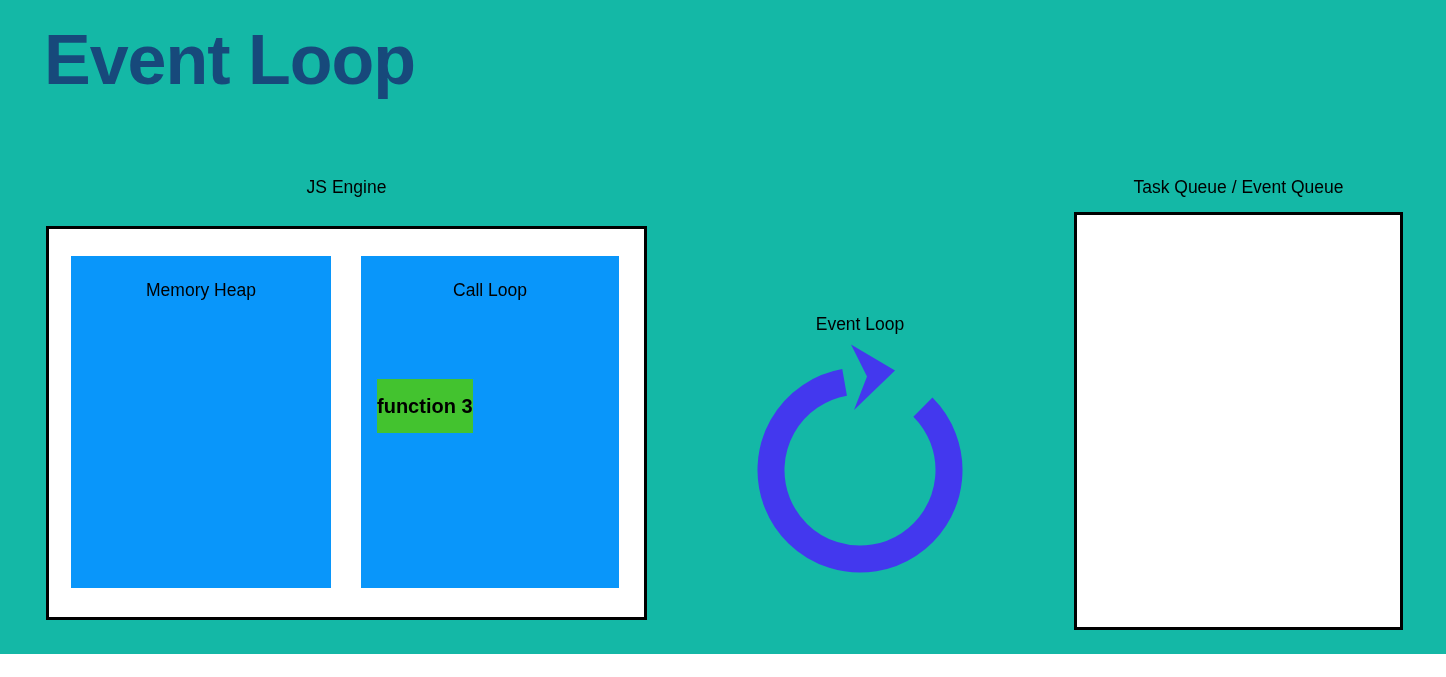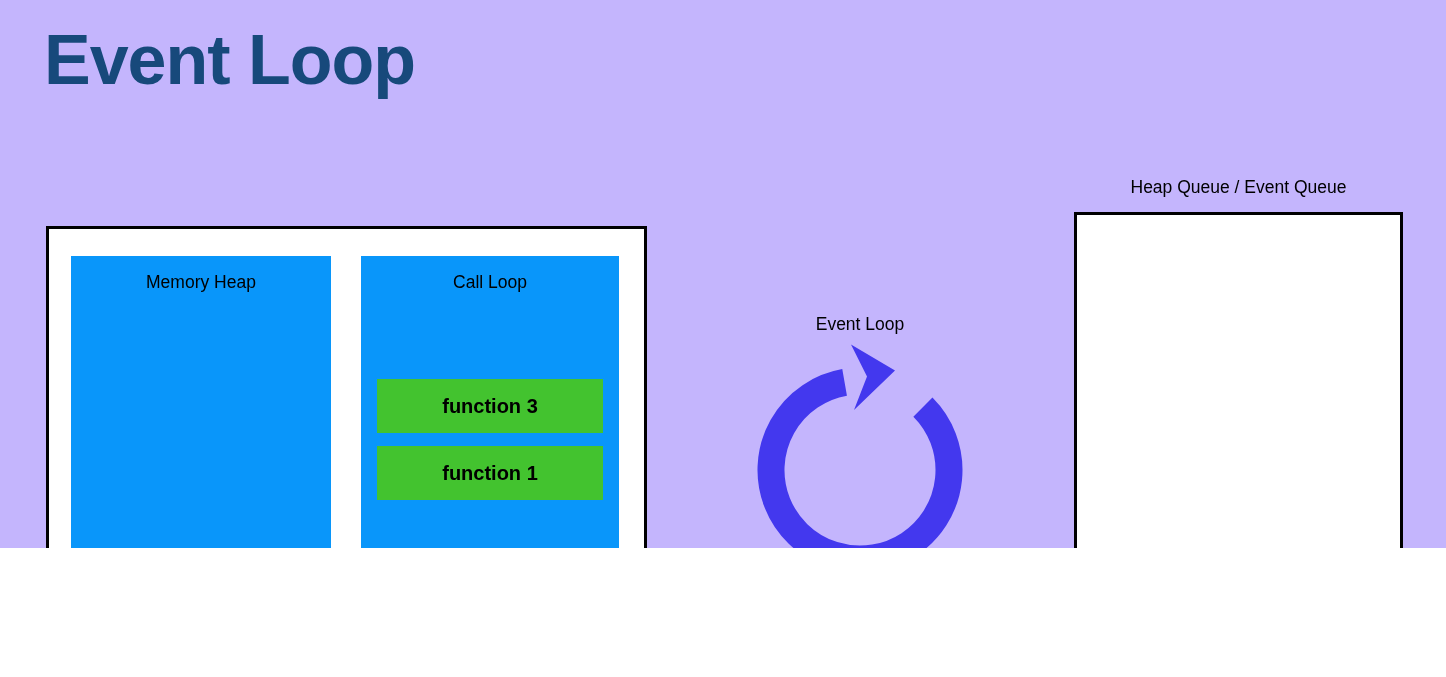--- a/index.html
+++ b/index.html
@@ -1,20 +1,20 @@
 <!DOCTYPE html>
 <html style="--title: #17497b; --box-blue: #0996fa; --box-green: #43c32f; --loop-arrow: #4338ee; --border: #000000;"><head>
 <meta charset="utf-8">
 <style>
   html, body { margin: 0; padding: 0; background: #ffffff; }
   .canvas {
     position: relative;
     width: 1446px;
-    height: 548px;
-    background: #c4b5fd;
+    height: 654px;
+    background: #14b8a6;
     font-family: "Liberation Sans", sans-serif;
     color: #000000;
     overflow: hidden;
   }
   .page-title {
     position: absolute;
     left: 44px;
     top: 22px;
     font-size: 70px;
     font-weight: 700;
@@ -44,33 +44,33 @@
   .task-queue-box { left: 1074px; top: 212px; width: 329px; height: 418px; }
 
   .blue-panel {
     position: absolute;
     background: var(--box-blue, #0996fa);
   }
   .memory-heap-panel { left: 71px;  top: 256px; width: 260px; height: 332px; }
   .call-stack-panel  { left: 361px; top: 256px; width: 258px; height: 332px; }
   .panel-label {
     display: block;
-    padding-top: 16px;
+    padding-top: 24px;
     text-align: center;
     font-size: 17.5px;
     color: #000000;
   }
 
   .frames-column {
     position: absolute;
     left: 377px;
     top: 379px;
     width: 226px;
     display: flex;
-    flex-direction: column;
+    flex-direction: row;
     gap: 13px;
   }
   .stack-frame {
     height: 54px;
     background: var(--box-green, #43c32f);
     display: flex;
     align-items: center;
     justify-content: center;
     font-size: 20px;
     font-weight: 700;
@@ -86,40 +86,40 @@
     color: var(--loop-arrow, #4338ee);
   }
 </style>
 </head>
 <body>
 
 <div class="canvas">
 
   <div class="page-title">Event Loop</div>
 
+  <div class="diagram-label label-js-engine">JS Engine</div>
 
   <div class="outline-box js-engine-box"></div>
 
   <div class="blue-panel memory-heap-panel">
     <span class="panel-label">Memory Heap</span>
   </div>
 
   <div class="blue-panel call-stack-panel">
     <span class="panel-label">Call Loop</span>
   </div>
 
   <div class="frames-column">
     <div class="stack-frame">function 3</div>
-    <div class="stack-frame">function 1</div>
   </div>
 
   <div class="diagram-label label-event-loop">Event Loop</div>
 
   <svg class="loop-icon" viewBox="0 0 230 240" xmlns="http://www.w3.org/2000/svg" aria-hidden="true">
     <path d="M 177.9 67.1 A 89 89 0 1 1 99.6 42.4" fill="none" stroke="currentColor" stroke-width="27" stroke-linecap="butt"></path>
     <polygon points="150,30.5 109,70 122,36.5 106,4.5" fill="currentColor"></polygon>
   </svg>
 
-  <div class="diagram-label label-task-queue">Heap Queue / Event Queue</div>
+  <div class="diagram-label label-task-queue">Task Queue / Event Queue</div>
 
   <div class="outline-box task-queue-box"></div>
 
 </div>
 
 </body></html>

